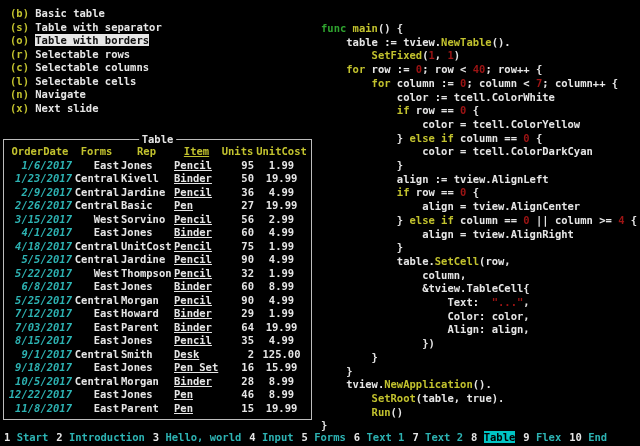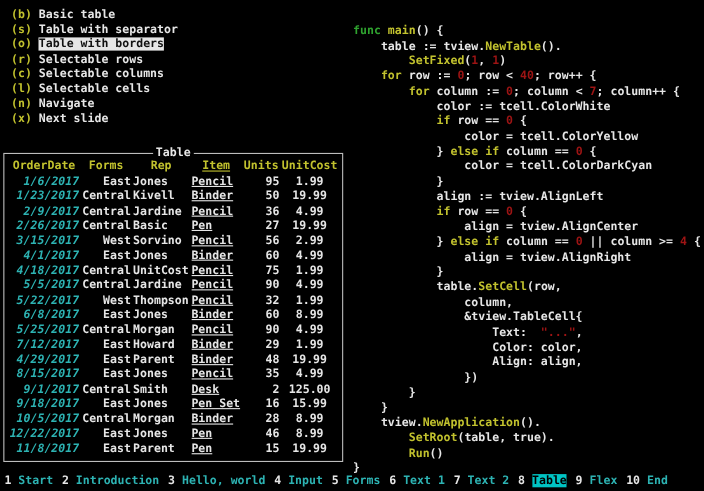--- a/index.html
+++ b/index.html
@@ -168,25 +168,25 @@
         </div>
         <div class="trow tdata">
           <span class="c0">7/12/2017</span>
           <span class="c1">East</span>
           <span class="c2">Howard</span>
           <span class="c3">Binder</span>
           <span class="c4">29</span>
           <span class="c5">1.99</span>
         </div>
         <div class="trow tdata">
-          <span class="c0">4/29/2017</span>
+          <span class="c0">7/03/2017</span>
           <span class="c1">East</span>
           <span class="c2">Parent</span>
           <span class="c3">Binder</span>
-          <span class="c4">48</span>
+          <span class="c4">64</span>
           <span class="c5">19.99</span>
         </div>
         <div class="trow tdata">
           <span class="c0">8/15/2017</span>
           <span class="c1">East</span>
           <span class="c2">Jones</span>
           <span class="c3">Pencil</span>
           <span class="c4">35</span>
           <span class="c5">4.99</span>
         </div>

